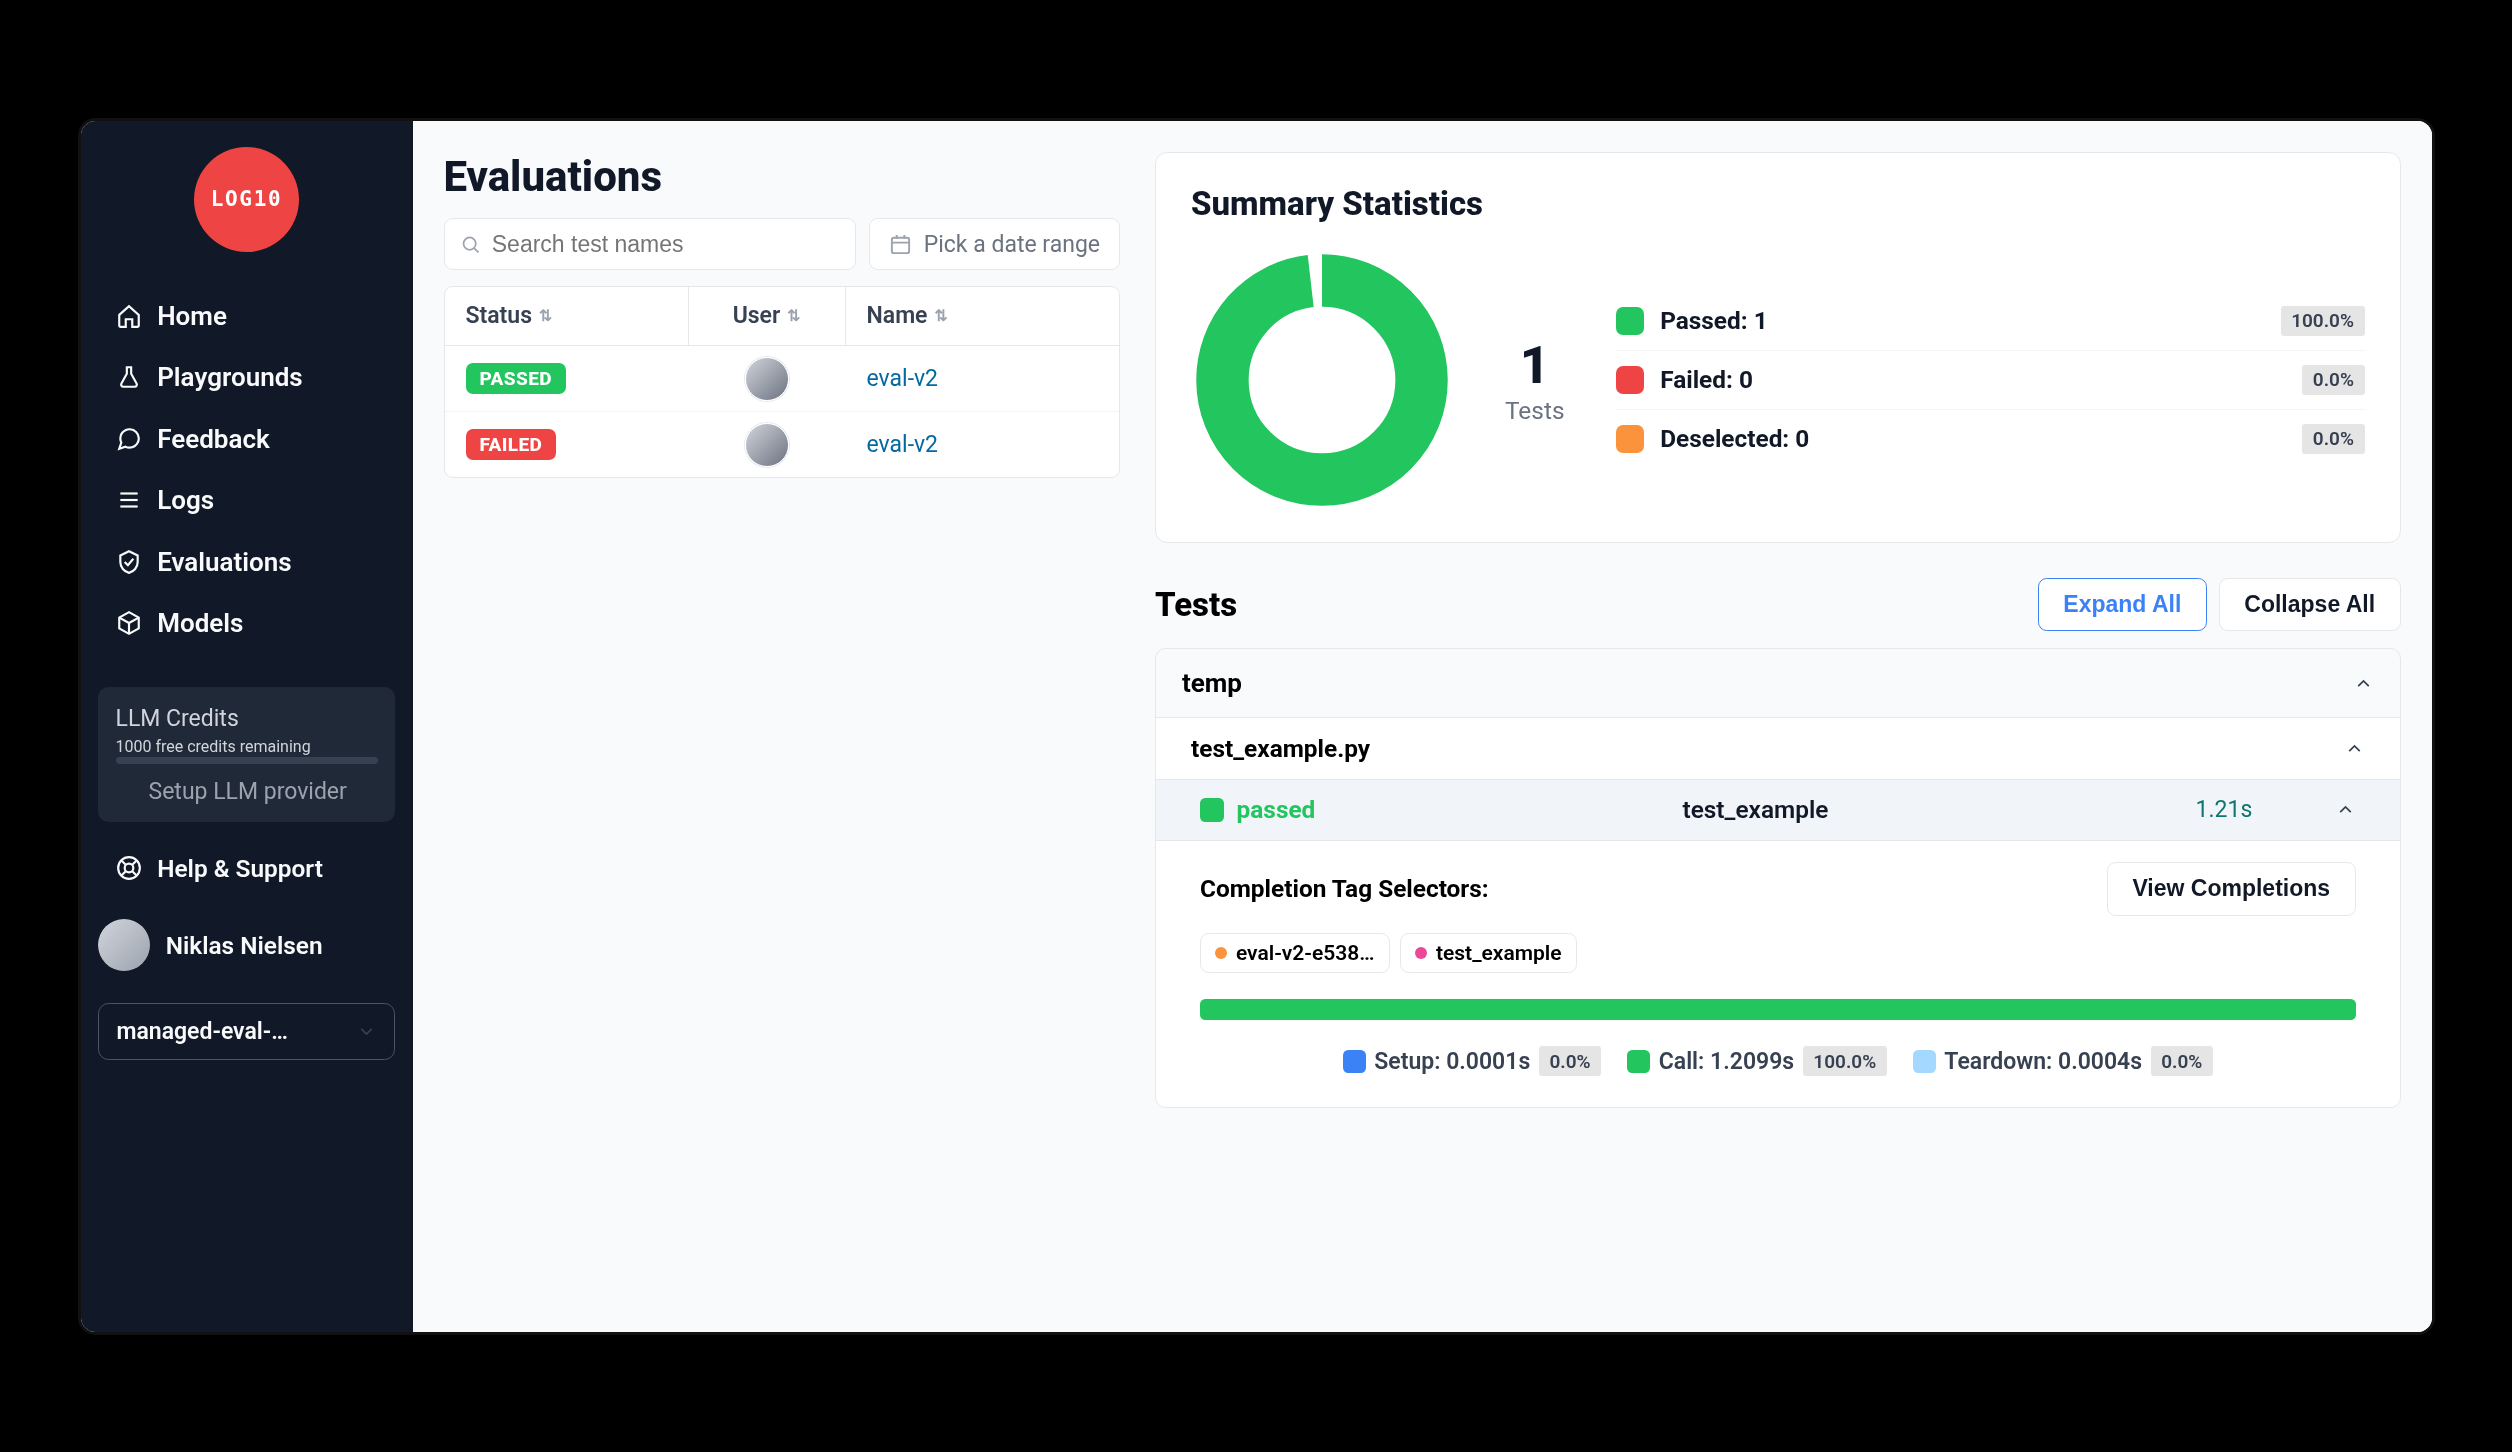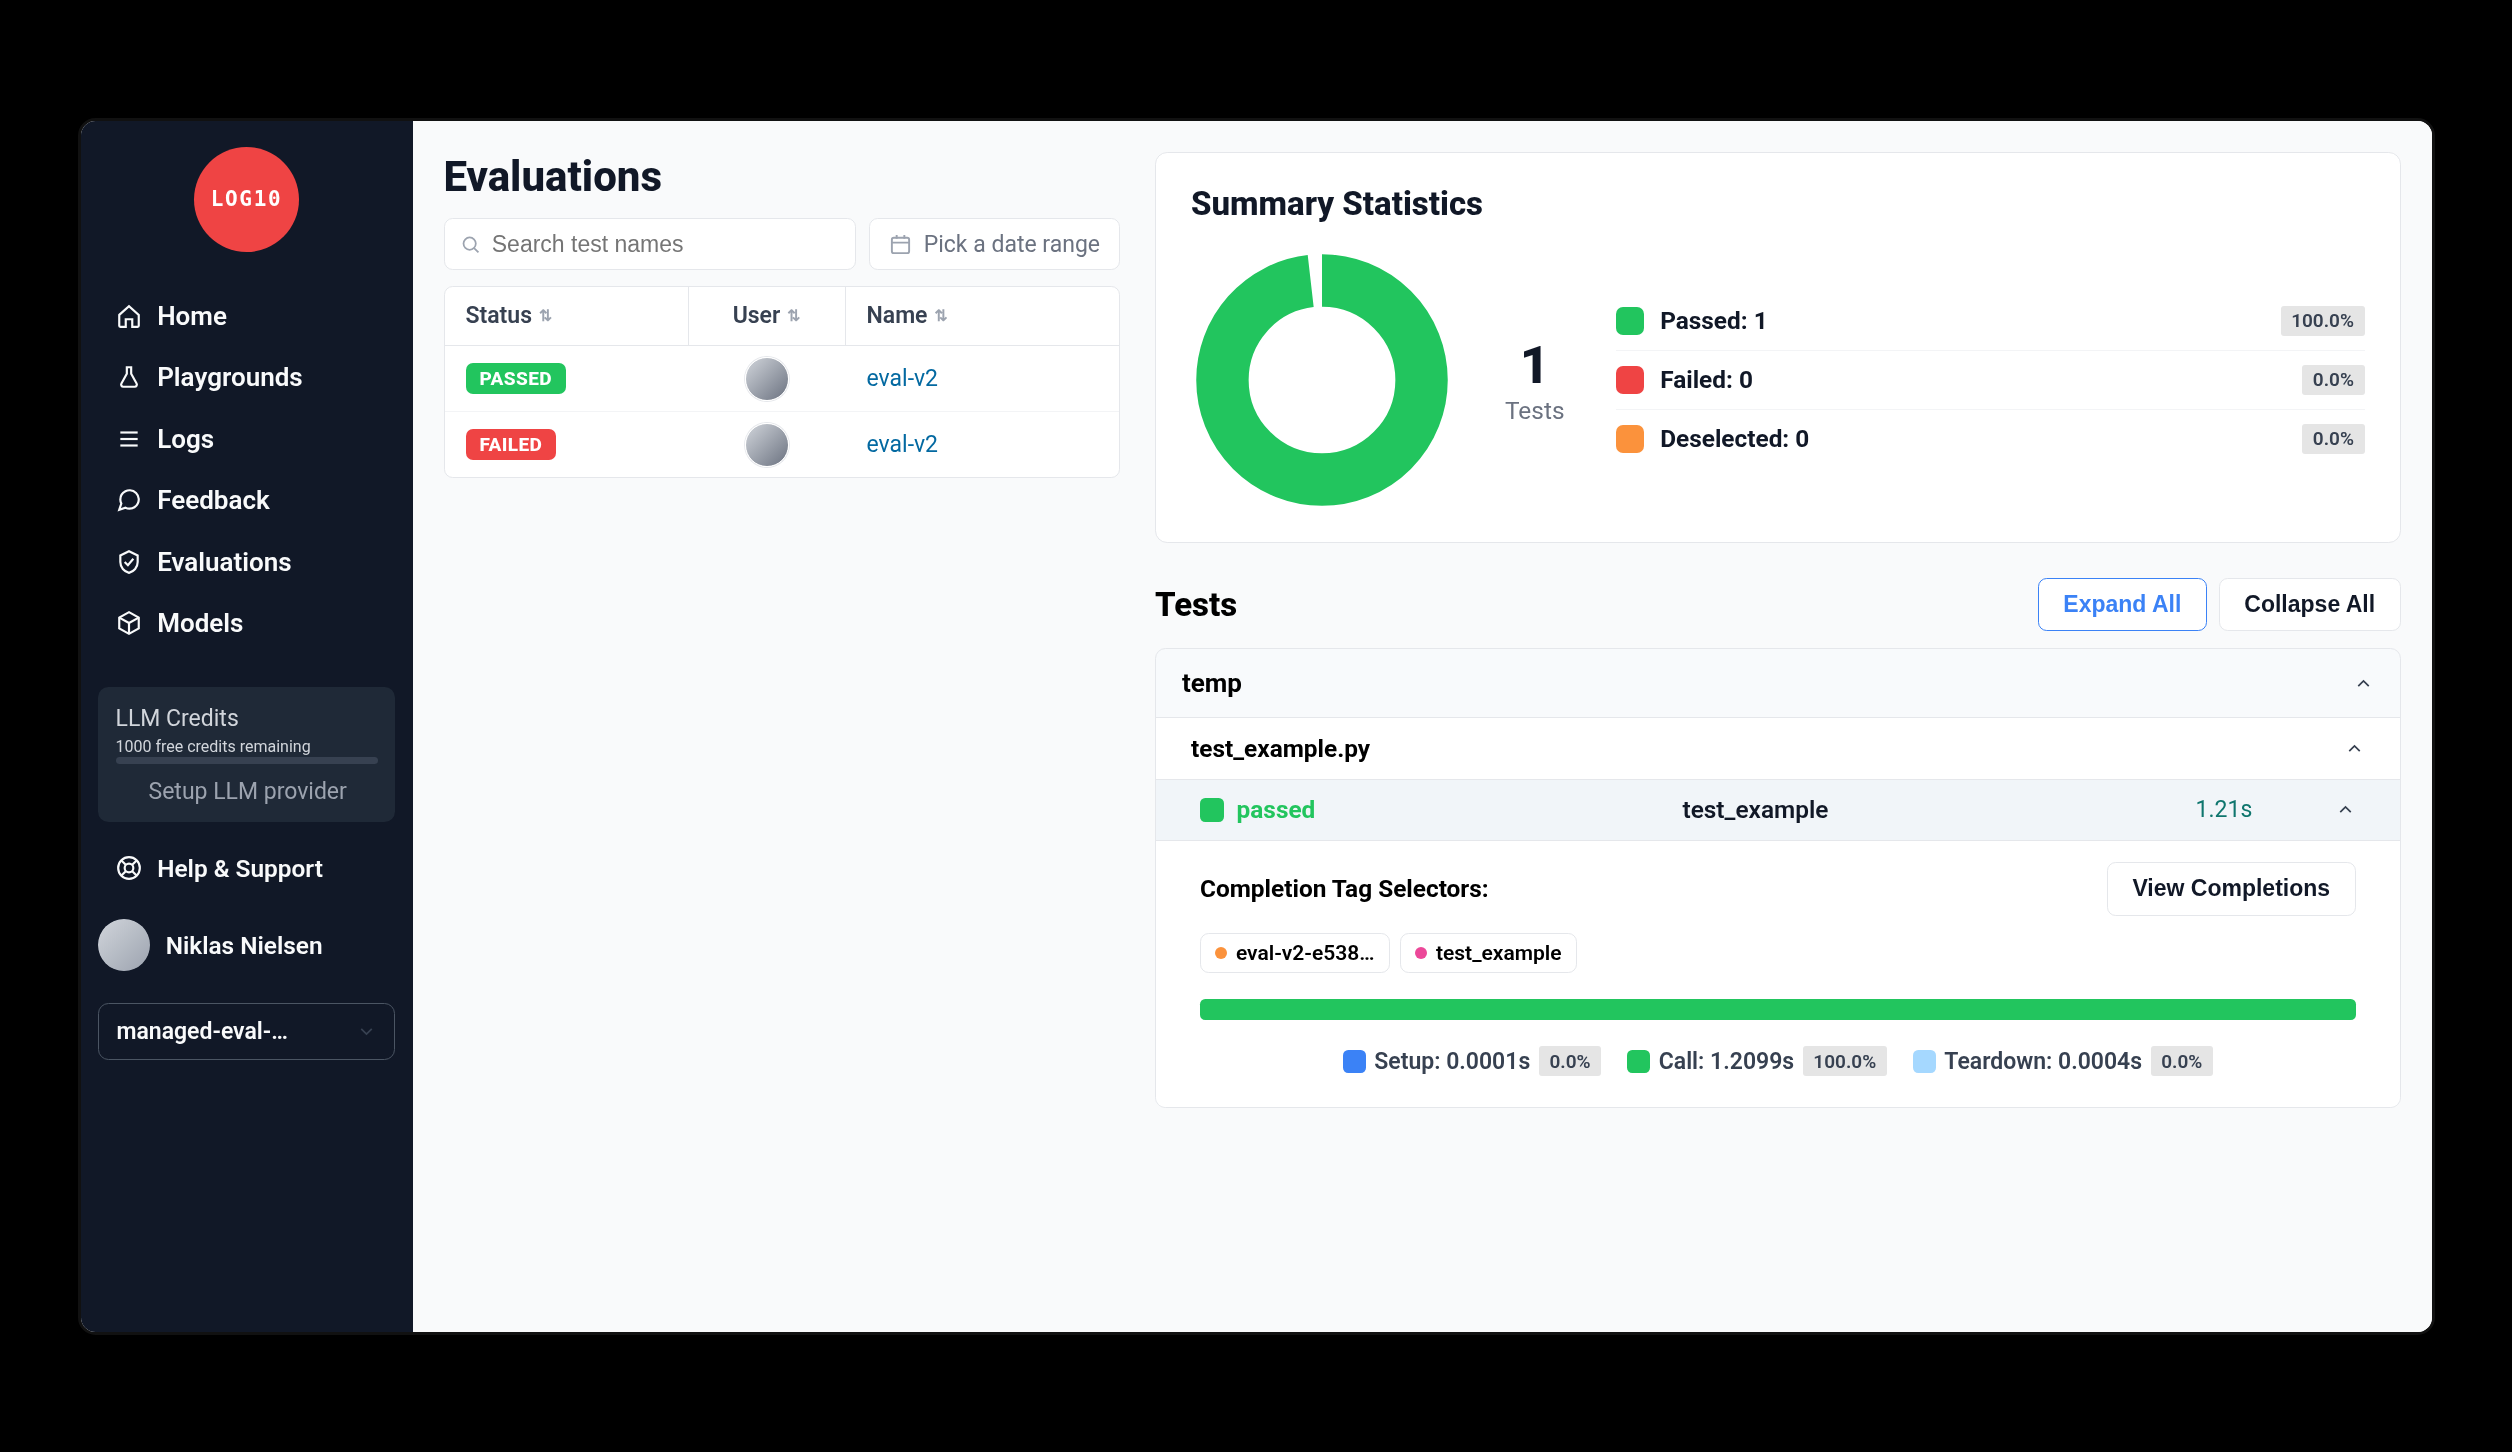--- a/index.html
+++ b/index.html
@@ -110,31 +110,31 @@
         <span>Home</span>
       </div>
       <div class="nav-item">
         <svg class="nav-icon" viewBox="0 0 24 24">
             <path d="M9 3h6M10 3v6l-5 9a2 2 0 001.7 3h10.6a2 2 0 001.7-3l-5-9V3"></path>
           </svg>
         <span>Playgrounds</span>
       </div>
       <div class="nav-item">
         <svg class="nav-icon" viewBox="0 0 24 24">
+            <path d="M21 11.5a8.38 8.38 0 01-.9 3.8 8.5 8.5 0 01-7.6 4.7 8.38 8.38 0 01-3.8-.9L3 21l1.9-5.7a8.38 8.38 0 01-.9-3.8 8.5 8.5 0 014.7-7.6 8.38 8.38 0 013.8-.9h.5a8.48 8.48 0 018 8v.5z"></path>
+          </svg>
+        <span>Feedback</span>
+      </div>
+      <div class="nav-item">
+        <svg class="nav-icon" viewBox="0 0 24 24">
             <line x1="4" y1="6" x2="20" y2="6"></line>
             <line x1="4" y1="12" x2="20" y2="12"></line>
             <line x1="4" y1="18" x2="20" y2="18"></line>
           </svg>
         <span>Logs</span>
-      </div>
-      <div class="nav-item">
-        <svg class="nav-icon" viewBox="0 0 24 24">
-            <path d="M21 11.5a8.38 8.38 0 01-.9 3.8 8.5 8.5 0 01-7.6 4.7 8.38 8.38 0 01-3.8-.9L3 21l1.9-5.7a8.38 8.38 0 01-.9-3.8 8.5 8.5 0 014.7-7.6 8.38 8.38 0 013.8-.9h.5a8.48 8.48 0 018 8v.5z"></path>
-          </svg>
-        <span>Feedback</span>
       </div>
       <div class="nav-item">
         <svg class="nav-icon" viewBox="0 0 24 24">
             <path d="M12 2l8 4v6c0 5-3.5 9-8 10-4.5-1-8-5-8-10V6l8-4z"></path>
             <polyline points="8 12 11 15 16 9"></polyline>
           </svg>
         <span>Evaluations</span>
       </div>
       <div class="nav-item">
         <svg class="nav-icon" viewBox="0 0 24 24">

